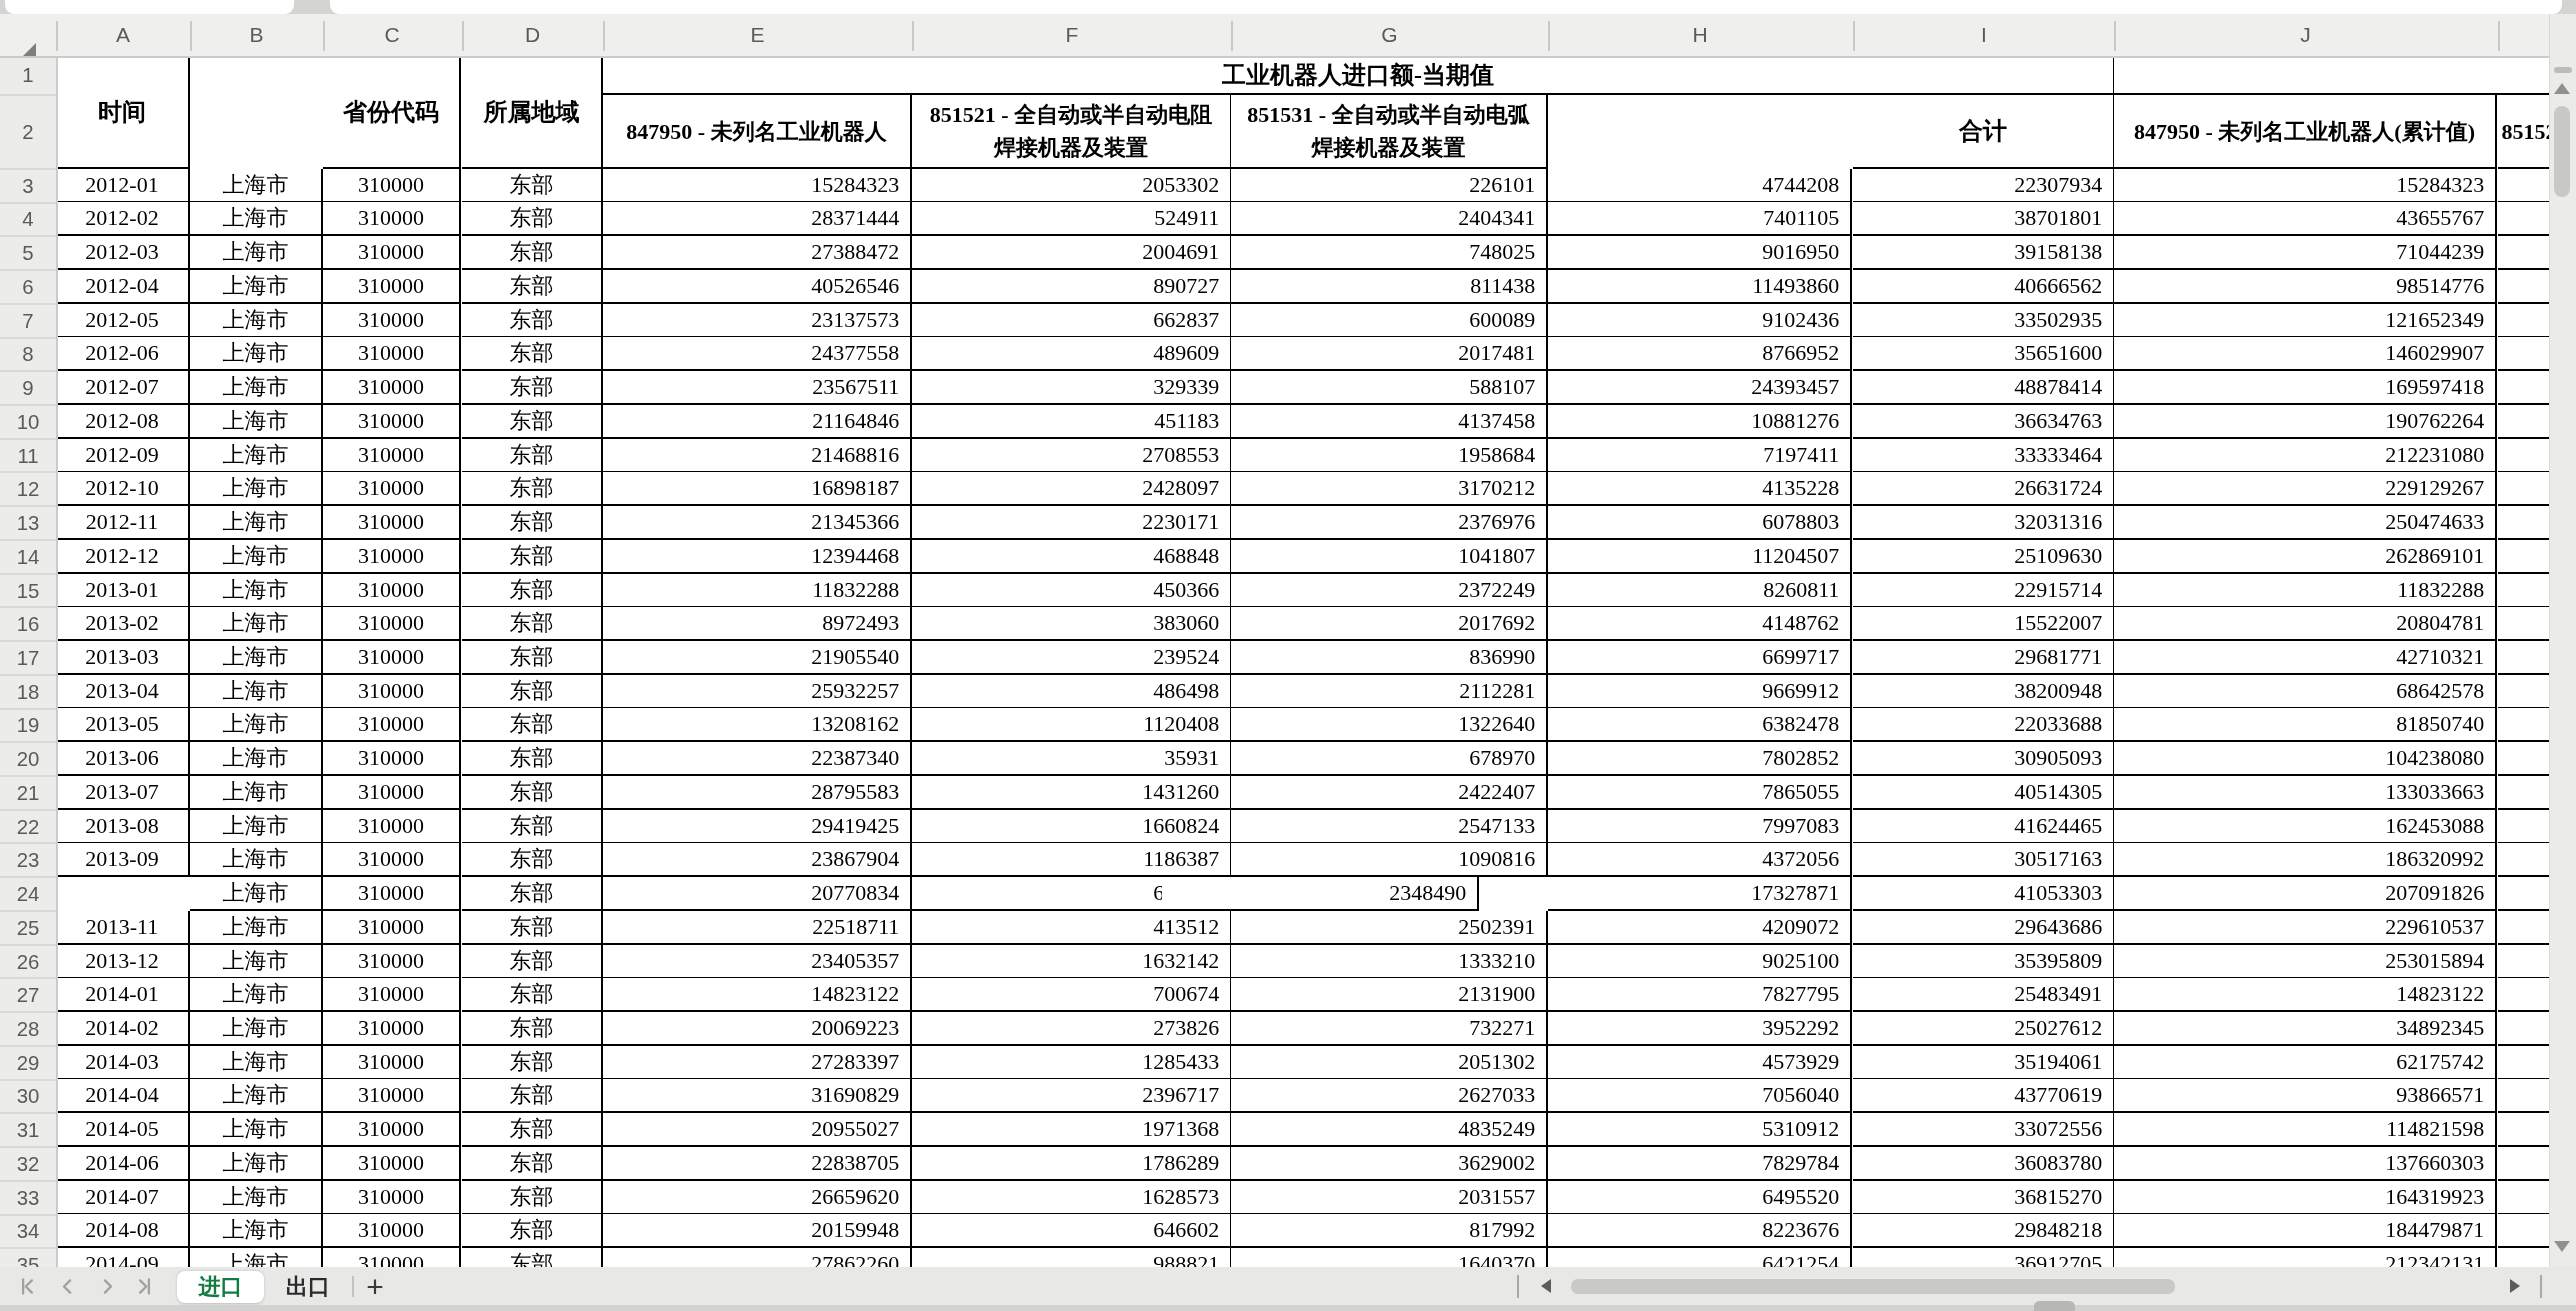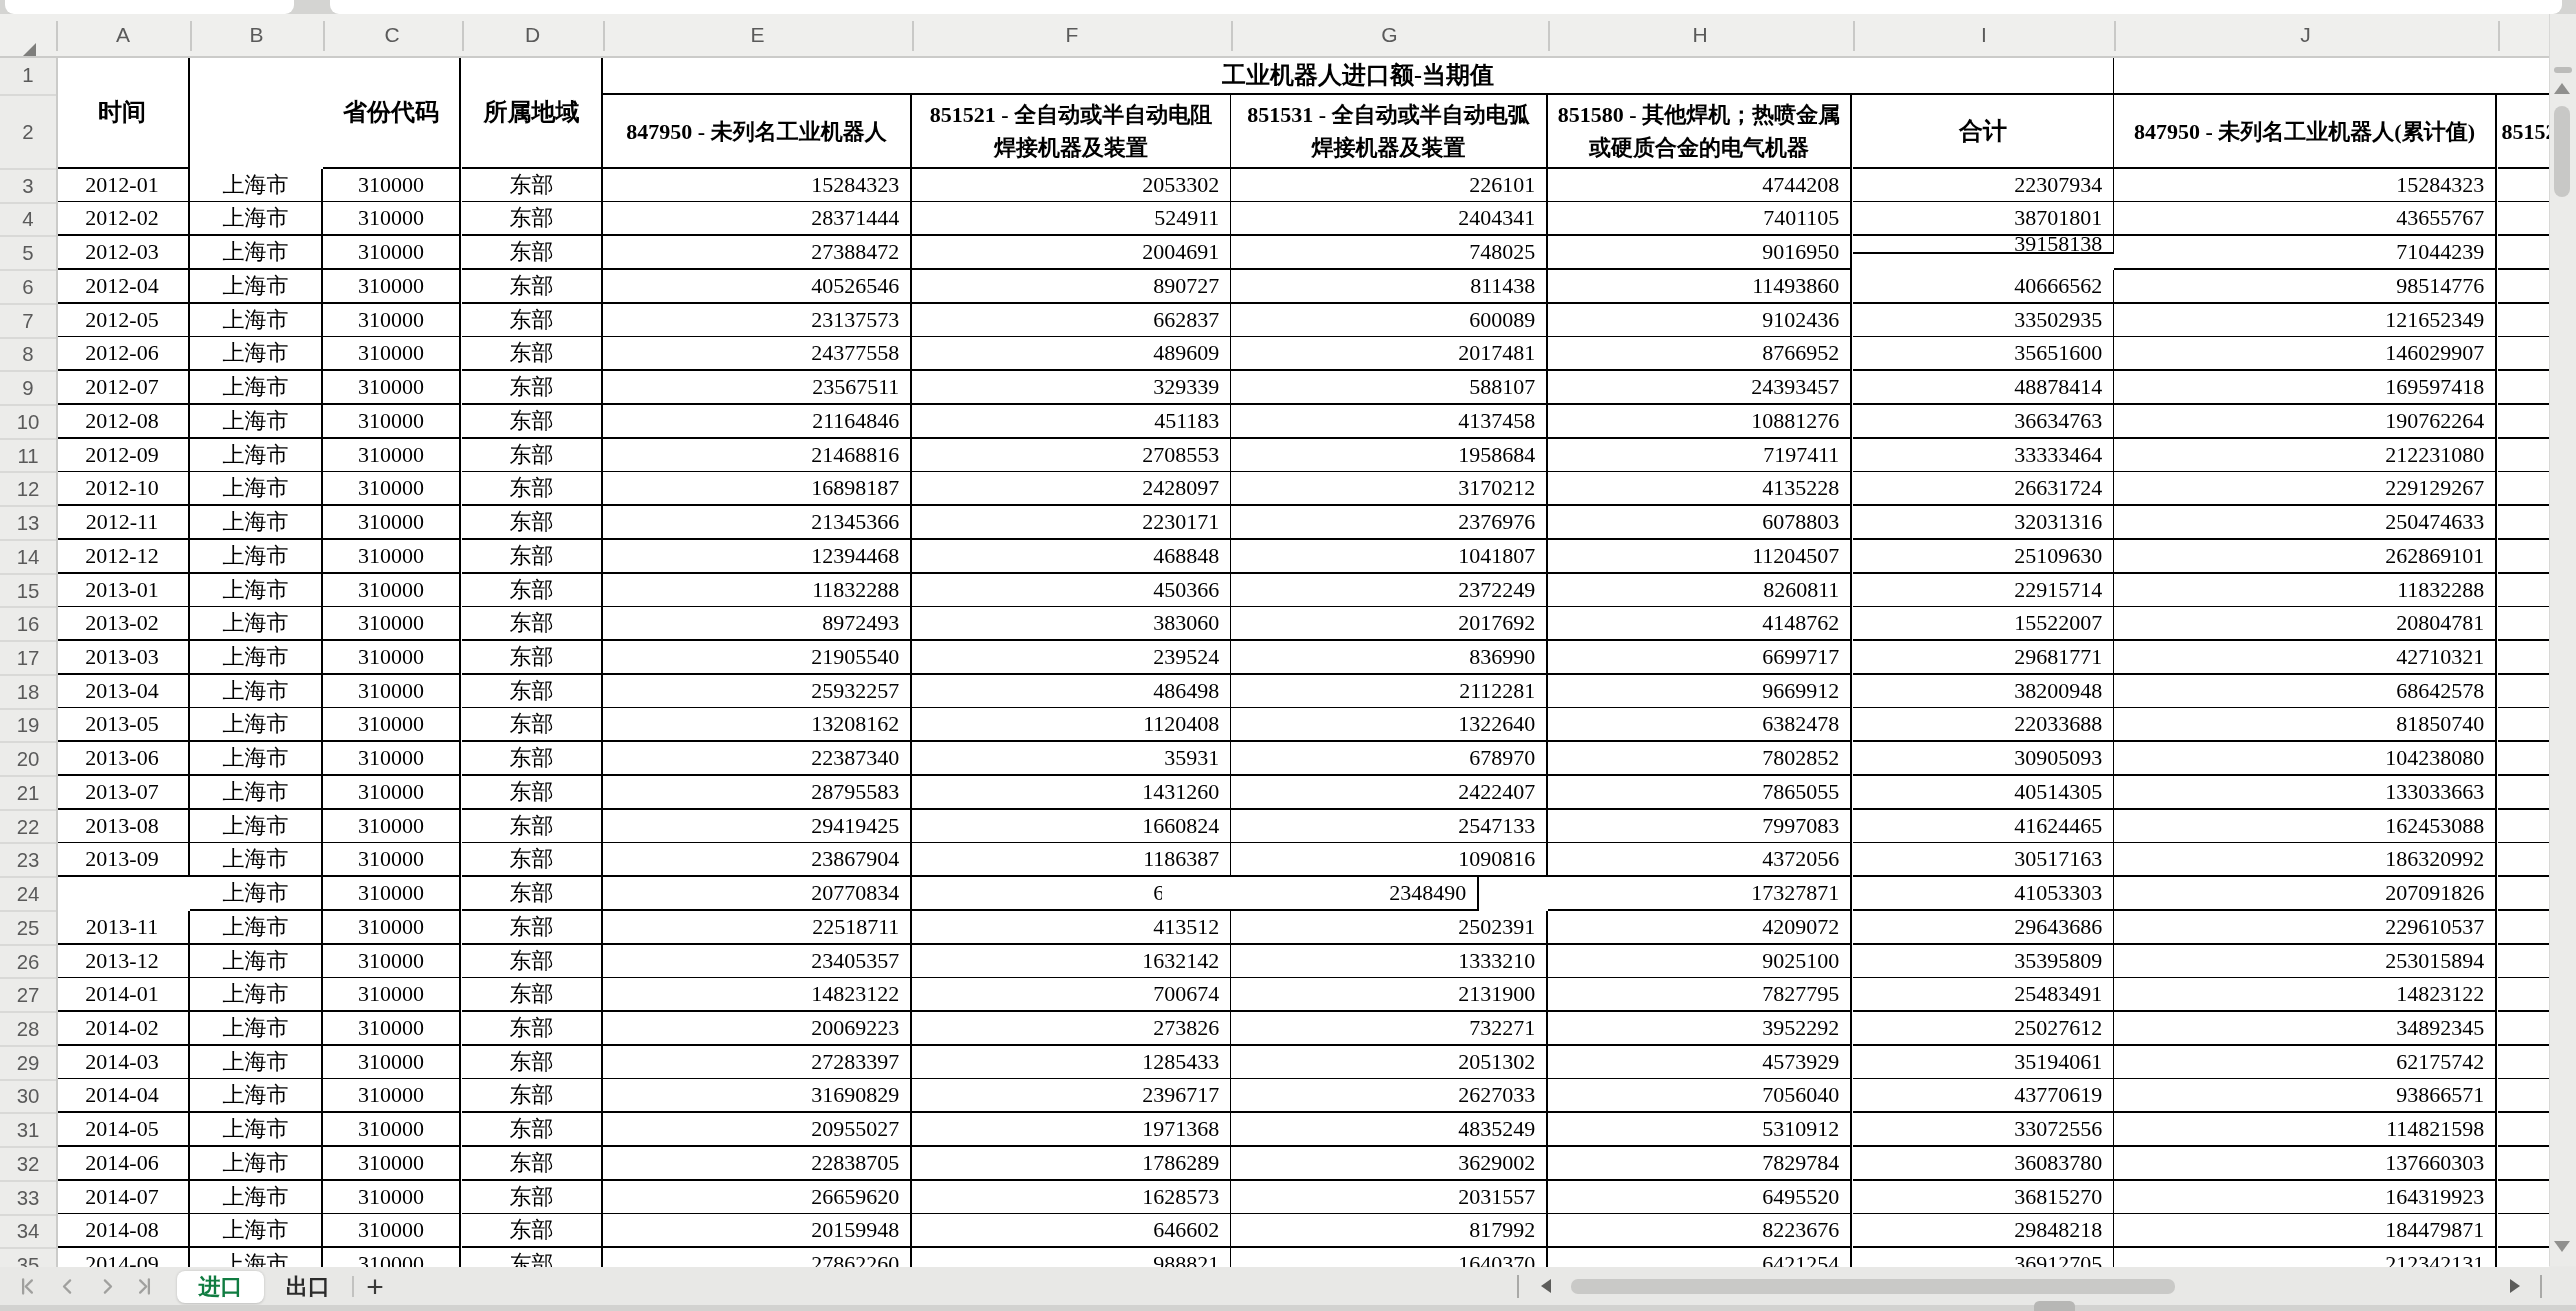--- a/index.html
+++ b/index.html
@@ -185,24 +185,20 @@
       <div class="cell" style="left: 2058px; top: 0px; width: 614px; height: 39px;"></div>
       <div class="cell c-h2 c-center nowrap" style="left: 547px; top: 39px; width: 309px; height: 74px;">847950 - 未列名工业机器人</div>
       <div class="cell c-h2" style="left: 856px; top: 39px; width: 320px; height: 74px;">
         <div>851521 - 全自动或半自动电阻</div>
         <div>焊接机器及装置</div>
       </div>
       <div class="cell c-h2" style="left: 1175px; top: 39px; width: 317px; height: 74px;">
         <div>851531 - 全自动或半自动电弧</div>
         <div>焊接机器及装置</div>
       </div>
-      <div class="cell c-h2" style="left: 1492px; top: 39px; width: 304px; height: 74px;">
-        <div>851580 - 其他焊机；热喷金属</div>
-        <div>或硬质合金的电气机器</div>
-      </div>
       <div class="cell c-center c-hdr" style="left: 1797px; top: 39px; width: 262px; height: 74px;">合计</div>
       <div class="cell c-h2 c-center nowrap" style="left: 2058px; top: 39px; width: 383px; height: 74px;">847950 - 未列名工业机器人(累计值)</div>
       <div class="cell c-h2 nowrap" style="left: 2442px; top: 39px; width: 231px; height: 74px; align-items: flex-start; padding-left: 3.6px;">85152</div>
       <div class="cell c-center c-txt" style="left: 0px; top: 113px; width: 134px; height: 34px;">2012-01</div>
       <div class="cell c-center c-txt" style="left: 134px; top: 113px; width: 133px; height: 34px;">上海市</div>
       <div class="cell c-center c-txt" style="left: 267px; top: 113px; width: 138px; height: 34px;">310000</div>
       <div class="cell c-center c-txt" style="left: 406px; top: 113px; width: 141px; height: 34px;">东部</div>
       <div class="cell c-num" style="left: 547px; top: 113px; width: 309px; height: 34px;">15284323</div>
       <div class="cell c-num" style="left: 856px; top: 113px; width: 320px; height: 34px;">2053302</div>
       <div class="cell c-num" style="left: 1175px; top: 113px; width: 317px; height: 34px;">226101</div>
@@ -222,21 +218,21 @@
       <div class="cell c-num" style="left: 2058px; top: 146px; width: 383px; height: 34px;">43655767</div>
       <div class="cell c-num" style="left: 2442px; top: 146px; width: 231px; height: 34px;"></div>
       <div class="cell c-center c-txt" style="left: 0px; top: 180px; width: 134px; height: 34px;">2012-03</div>
       <div class="cell c-center c-txt" style="left: 134px; top: 180px; width: 133px; height: 34px;">上海市</div>
       <div class="cell c-center c-txt" style="left: 267px; top: 180px; width: 138px; height: 34px;">310000</div>
       <div class="cell c-center c-txt" style="left: 406px; top: 180px; width: 141px; height: 34px;">东部</div>
       <div class="cell c-num" style="left: 547px; top: 180px; width: 309px; height: 34px;">27388472</div>
       <div class="cell c-num" style="left: 856px; top: 180px; width: 320px; height: 34px;">2004691</div>
       <div class="cell c-num" style="left: 1175px; top: 180px; width: 317px; height: 34px;">748025</div>
       <div class="cell c-num" style="left: 1492px; top: 180px; width: 304px; height: 34px;">9016950</div>
-      <div class="cell c-num" style="left: 1797px; top: 180px; width: 262px; height: 18px; padding-left: 39px;">39158138</div>
+      <div class="cell c-num" style="left: 1797px; top: 180px; width: 262px; height: 34px; padding-left: 39px;">39158138</div>
       <div class="cell c-num" style="left: 2058px; top: 180px; width: 383px; height: 34px;">71044239</div>
       <div class="cell c-num" style="left: 2442px; top: 180px; width: 231px; height: 34px;"></div>
       <div class="cell c-center c-txt" style="left: 0px; top: 214px; width: 134px; height: 34px;">2012-04</div>
       <div class="cell c-center c-txt" style="left: 134px; top: 214px; width: 133px; height: 34px;">上海市</div>
       <div class="cell c-center c-txt" style="left: 267px; top: 214px; width: 138px; height: 34px;">310000</div>
       <div class="cell c-center c-txt" style="left: 406px; top: 214px; width: 141px; height: 34px;">东部</div>
       <div class="cell c-num" style="left: 547px; top: 214px; width: 309px; height: 34px;">40526546</div>
       <div class="cell c-num" style="left: 856px; top: 214px; width: 320px; height: 34px;">890727</div>
       <div class="cell c-num" style="left: 1175px; top: 214px; width: 317px; height: 34px;">811438</div>
       <div class="cell c-num" style="left: 1492px; top: 214px; width: 304px; height: 34px;">11493860</div>

